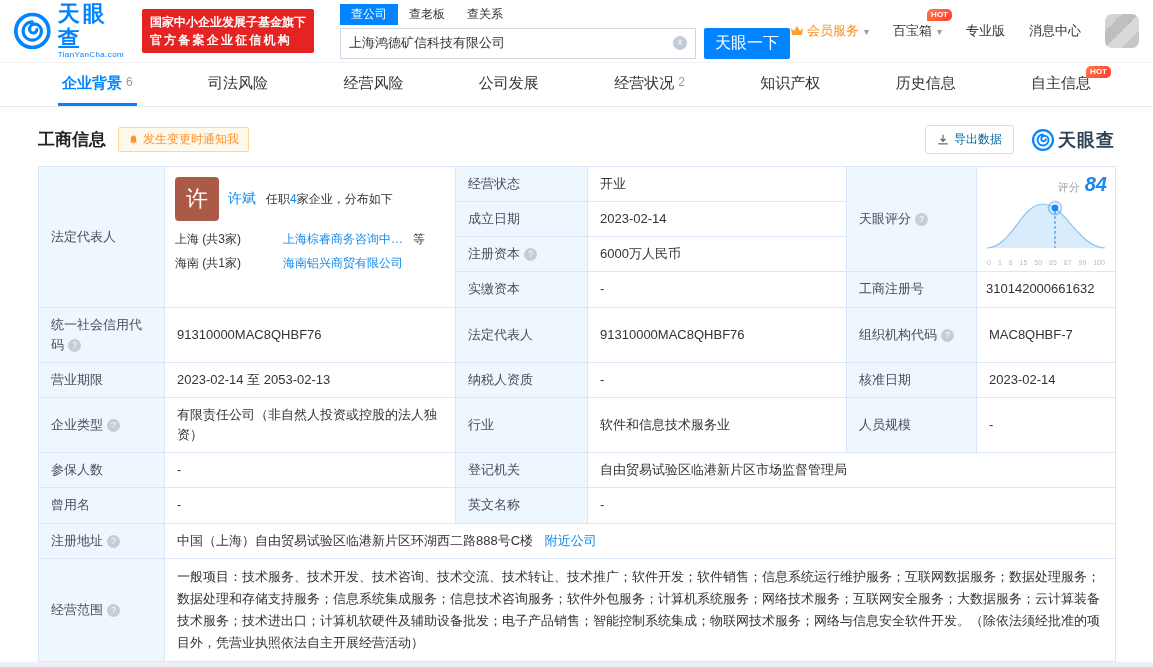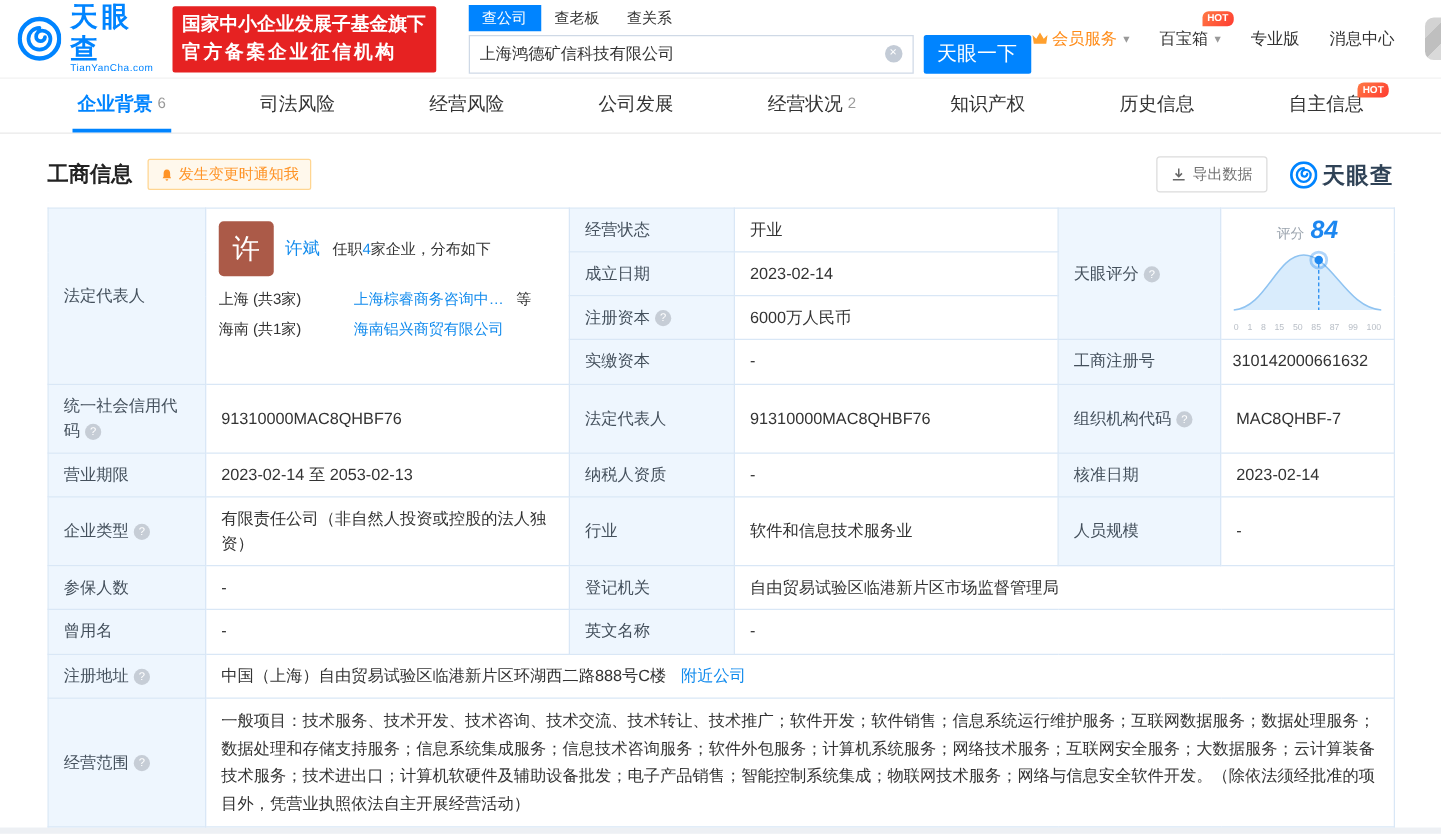--- a/index.html
+++ b/index.html
@@ -8,21 +8,21 @@
   a{text-decoration:none}
   .blue{color:#128bed;cursor:pointer}
   .page{background:#fff;min-height:655px}
 
   
   .topbar{height:62px;display:flex;align-items:center;padding:0 14px;background:#fff}
   .logo{display:flex;align-items:center;gap:7px;cursor:pointer}
   .logo-text{display:flex;flex-direction:column;line-height:1.1}
   .logo-cn{color:#0084ff;font-size:22px;font-weight:bold;letter-spacing:3px}
   .logo-en{color:#0084ff;font-size:8px;letter-spacing:.4px}
-  .gov-badge{background:#e62222;color:#fff;margin-left:12px;padding:4px 8px;font-size:15px;font-weight:bold;line-height:1.5;border-radius:2px;white-space:nowrap}
+  .gov-badge{background:#e62222;color:#fff;margin-left:12px;padding:4px 8px;font-size:12px;font-weight:bold;line-height:1.5;border-radius:2px;white-space:nowrap}
   .gov-badge .l2{letter-spacing:2.2px;display:block}
 
   .search-area{margin-left:26px;display:flex;flex-direction:column;justify-content:center}
   .search-tabs{display:flex;font-size:12px;margin-bottom:3px}
   .search-tab{padding:2px 11px;color:#333;cursor:pointer}
   .search-tab.active{background:#0084ff;color:#fff}
   .search-row{display:flex;align-items:center}
   .search-input-wrap{width:356px;height:31px;border:1px solid #cfd9e6;display:flex;align-items:center;padding:0 8px;background:#fff}
   .search-input{flex:1;border:none;outline:none;font-size:13px;color:#333;background:transparent}
   .clear-icon{width:14px;height:14px;border-radius:50%;background:#c3cbd6;color:#fff;font-size:10px;line-height:14px;text-align:center;cursor:pointer;flex:none}
@@ -42,21 +42,21 @@
   .main-tab{display:flex;align-items:center;gap:4px;font-size:15px;color:#333;cursor:pointer;position:relative;padding:0 4px;border-bottom:3px solid transparent}
   .main-tab.active{color:#0084ff;font-weight:bold;border-bottom-color:#0084ff}
   .tab-count{font-size:12px;color:#999;font-weight:normal;align-self:center;margin-top:-2px}
   .main-tab .hot-badge{position:absolute;top:3px;right:-16px}
 
   
   .section-head{display:flex;align-items:center;padding:18px 38px 12px}
   .section-title{font-size:17px;font-weight:bold;color:#222}
   .notify-badge{margin-left:12px;display:inline-flex;align-items:center;gap:4px;border:1px solid #ffd591;background:#fff8ec;color:#ff9326;font-size:12px;padding:3px 9px;border-radius:2px;cursor:pointer}
   .head-right{margin-left:auto;display:flex;align-items:center;gap:18px}
-  .export-btn{display:inline-flex;align-items:center;gap:5px;border:1px solid #dcdcdc;background:#fff;color:#737373;font-size:12px;padding:5px 11px;border-radius:3px;cursor:pointer}
+  .export-btn{display:inline-flex;align-items:center;gap:5px;border:1px solid #dcdcdc;background:#fff;color:#0369a1;font-size:12px;padding:5px 11px;border-radius:3px;cursor:pointer}
   .watermark{display:flex;align-items:center;gap:4px}
   .watermark-text{font-size:18px;font-weight:bold;color:#2f4256;letter-spacing:1px}
 
   
   .info-table{width:1077px;margin:0 38px;border-collapse:collapse;table-layout:fixed;font-size:13px;color:#333}
   .info-table td{border:1px solid #d9e7f6;padding:7px 12px;vertical-align:middle;line-height:1.55;word-break:break-all}
   .info-table td.lbl{background:#eef6fe;color:#44505c}
   .info-icon{display:inline-block;width:13px;height:13px;border-radius:50%;background:#c6cdd6;color:#fff;font-size:9px;line-height:13px;text-align:center;margin-left:4px;vertical-align:1px;cursor:pointer}
   .info-icon::after{content:"?"}
 
@@ -66,21 +66,21 @@
   .rep-avatar{width:44px;height:44px;background:#ab5a48;color:#fff;font-size:22px;display:flex;align-items:center;justify-content:center;border-radius:4px;cursor:pointer;flex:none}
   .rep-name{color:#128bed;font-size:14px;font-weight:normal;margin:0 10px 0 9px}
   .rep-tenure{color:#333;font-size:12px;white-space:nowrap}
   .rep-row{display:flex;font-size:12px;color:#333;margin-top:5px;white-space:nowrap}
   .rep-region{width:108px;flex:none}
   .rep-company{margin-right:10px}
 
   
   .score-lbl{vertical-align:middle}
   .score-cell{padding:3px 8px 2px !important}
-  .score-top{display:flex;justify-content:center;align-items:baseline;gap:5px;height:22px}
+  .score-top{display:flex;justify-content:flex-end;align-items:baseline;gap:5px;height:22px}
   .score-word{font-size:11px;color:#9aa3ad}
   .score-num{font-size:20px;color:#1d87f0;font-weight:bold;font-style:italic;line-height:1}
   .score-ticks{font-size:7px;color:#b8bec6;text-align:center;word-spacing:5px;line-height:1;margin-top:1px}
 </style>
 </head>
 <body>
 
 <div class="page">
 
   <header class="topbar">

